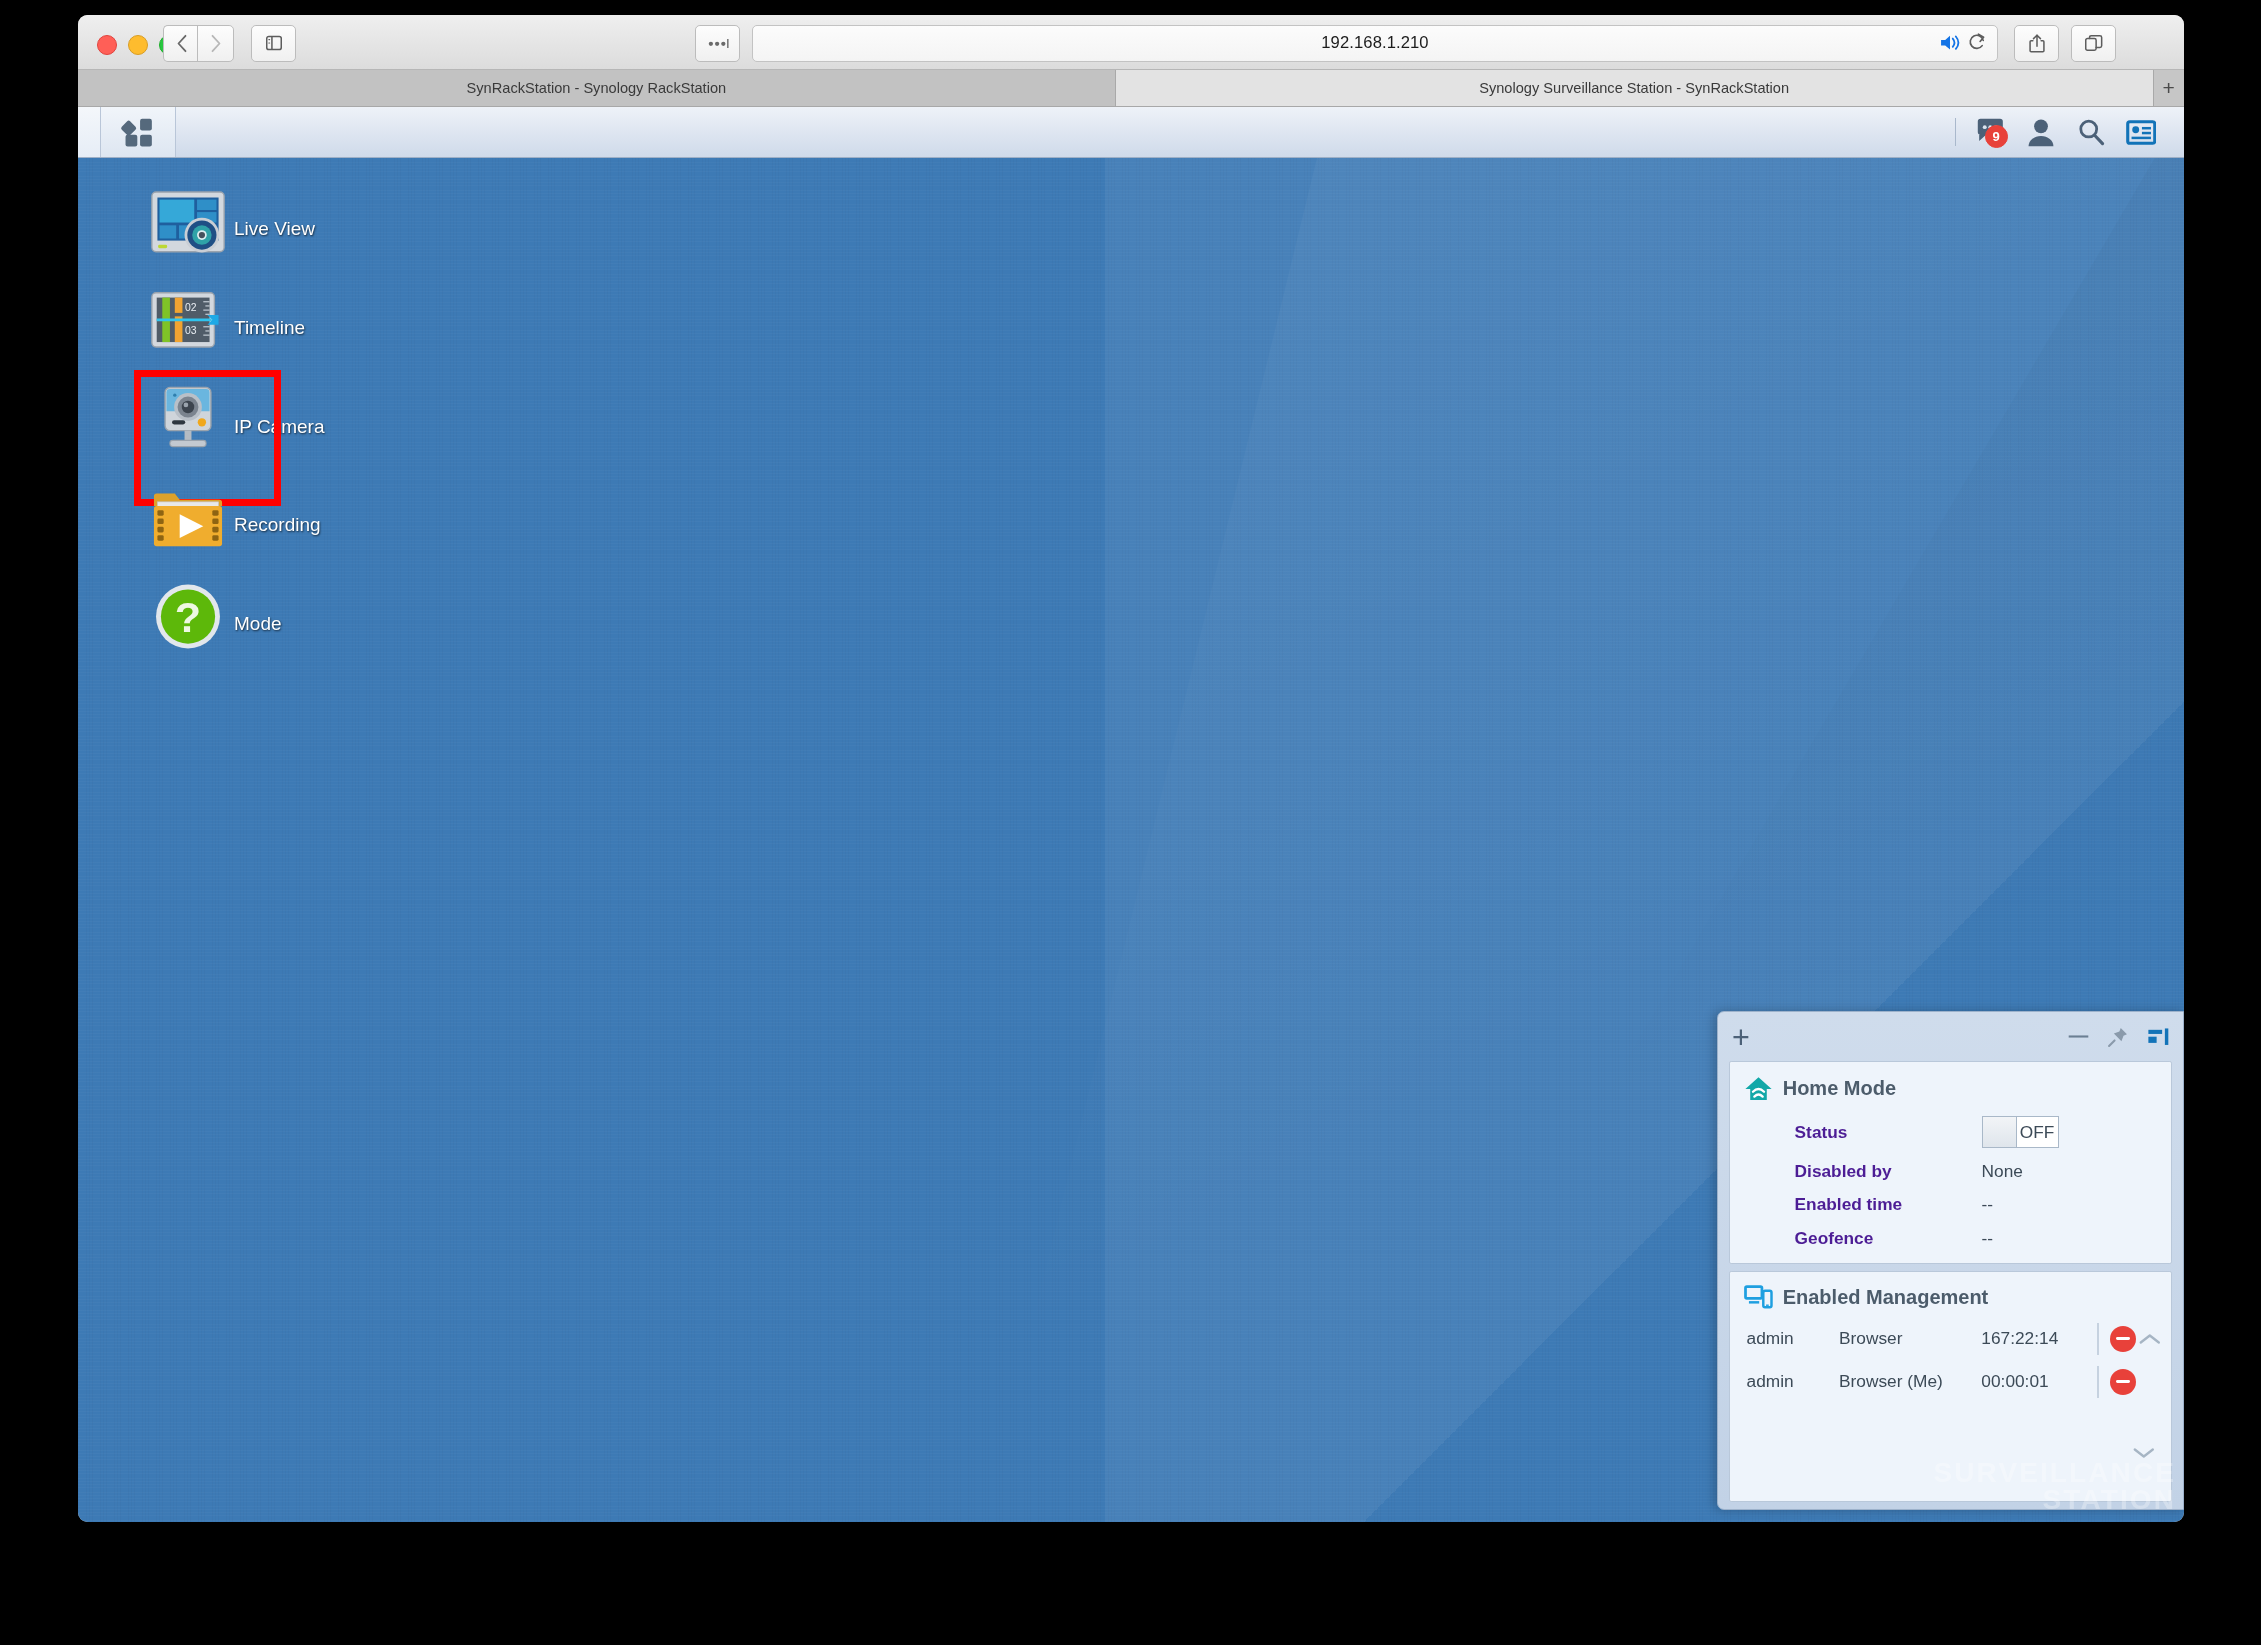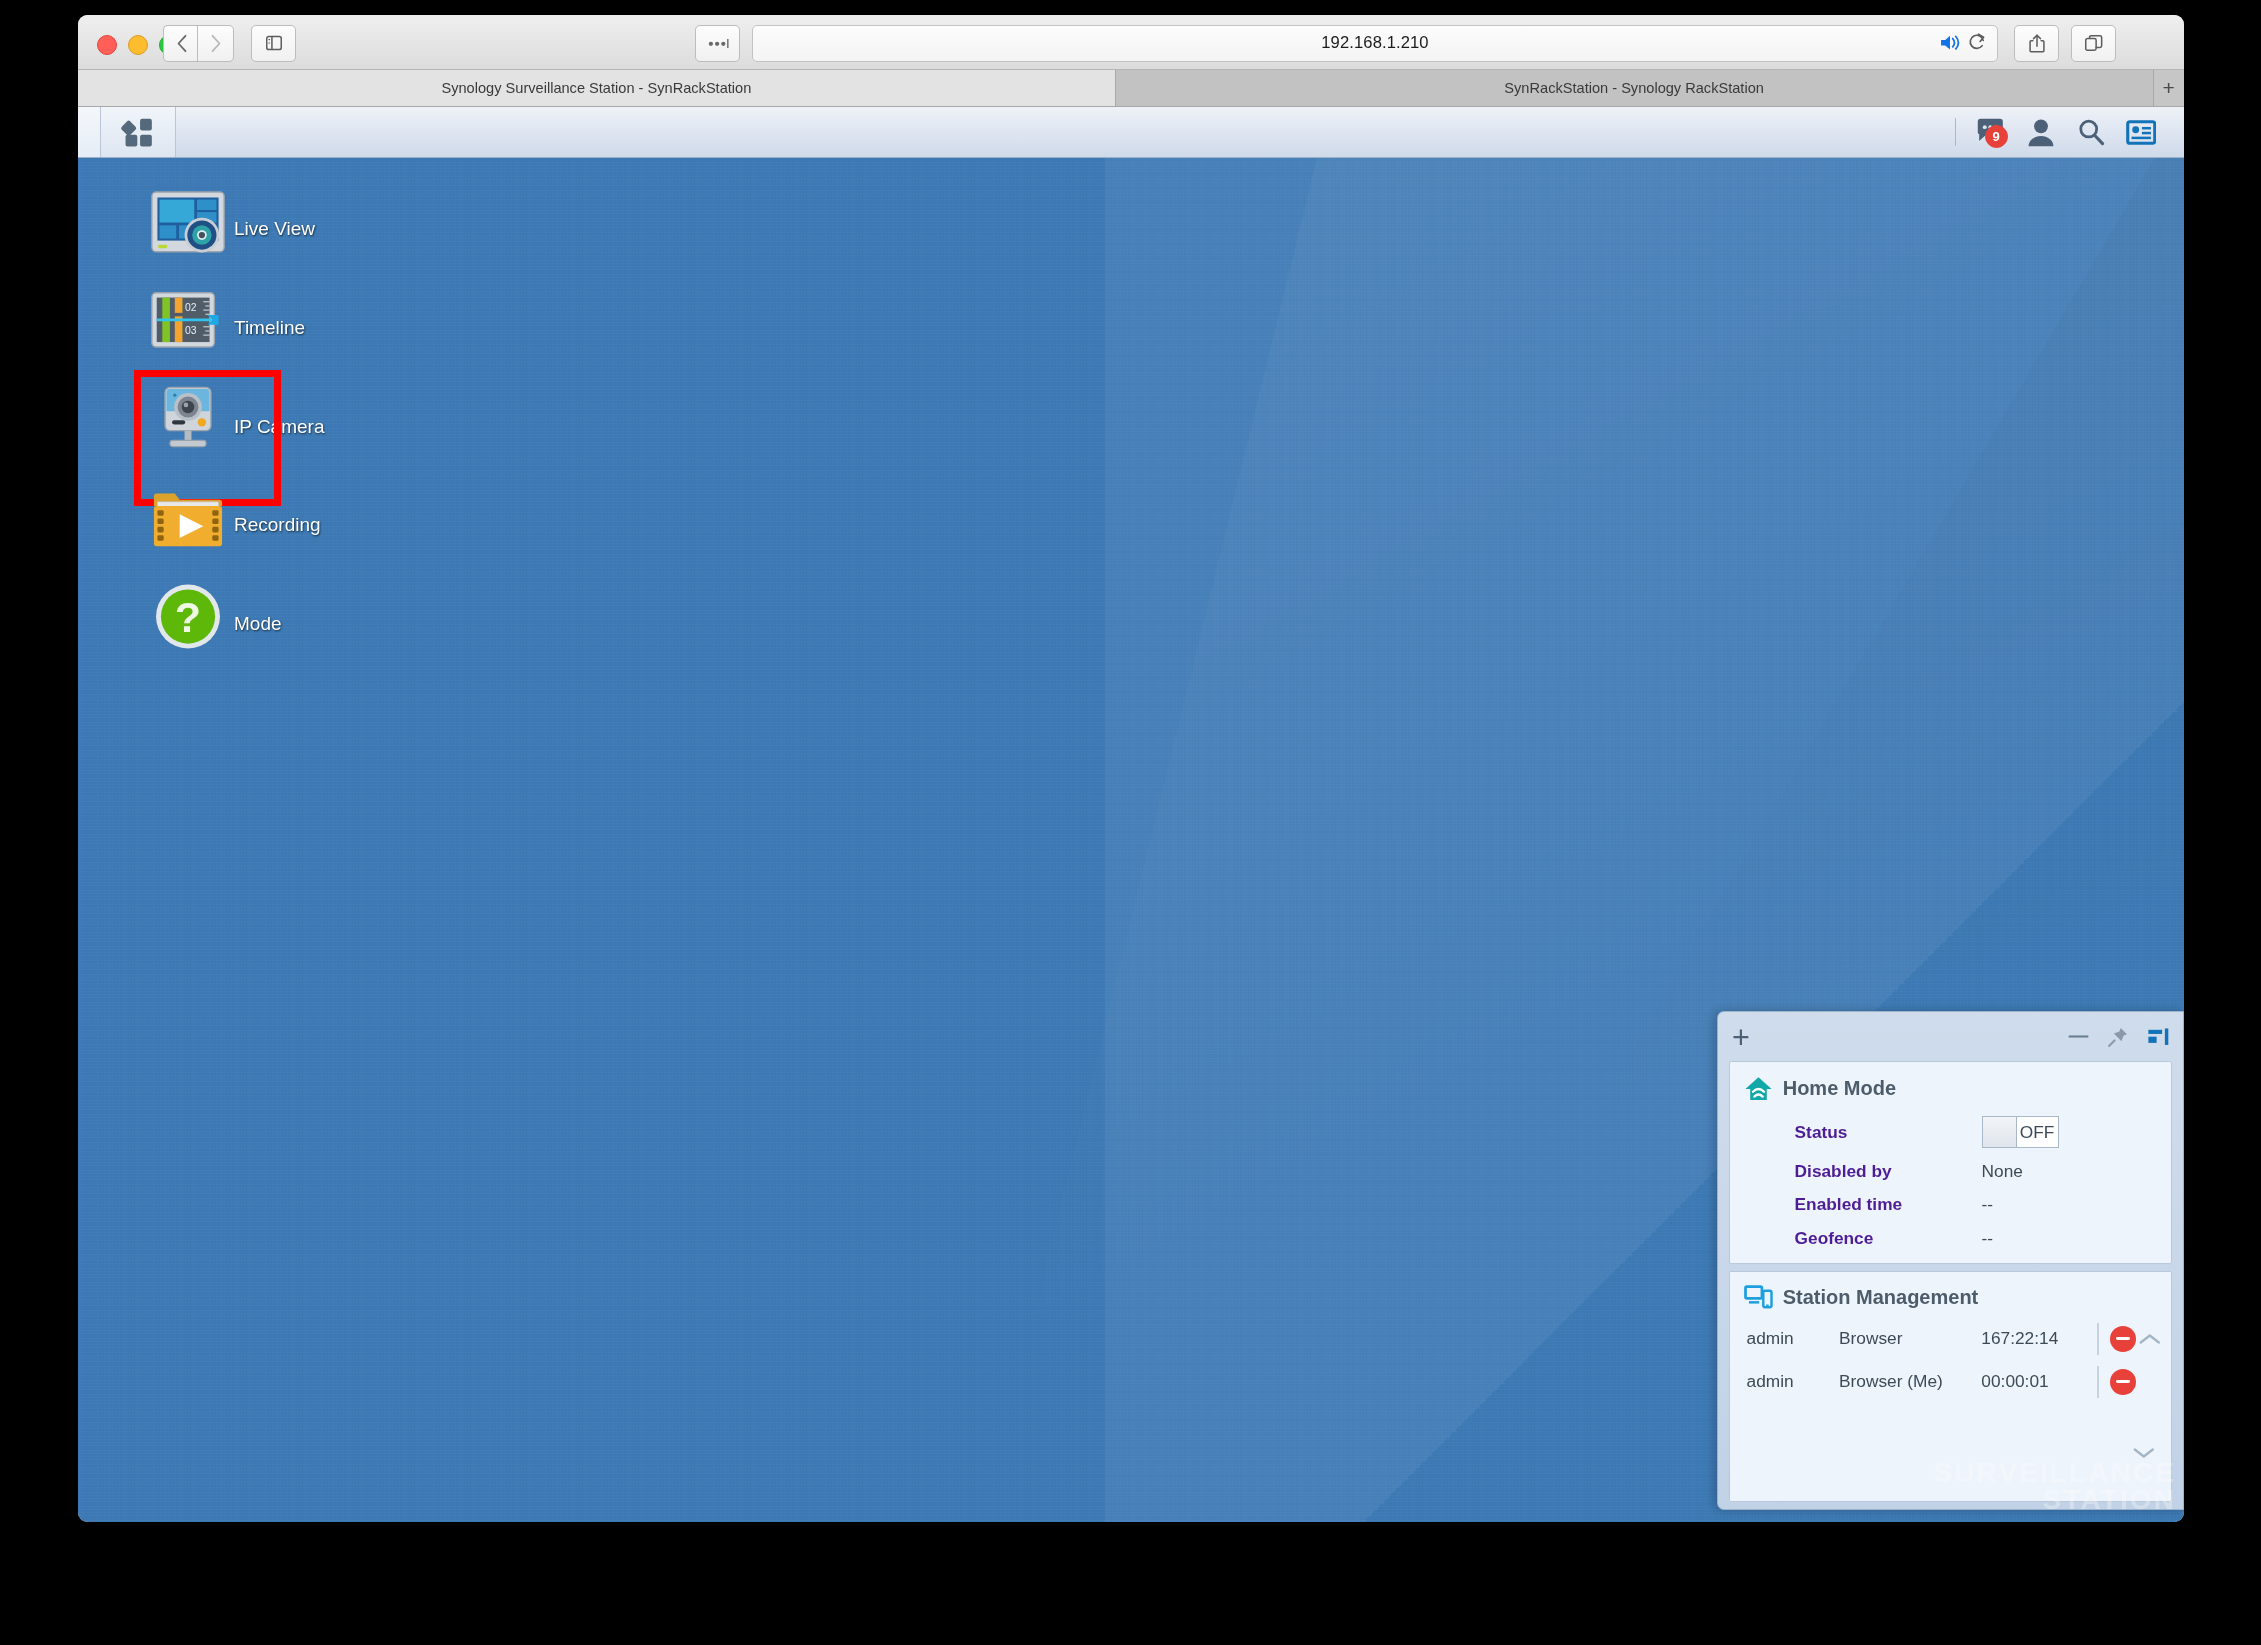--- a/index.html
+++ b/index.html
@@ -256,25 +256,25 @@
     </div>
     <div class="tbtn" id="tabs-btn">
       <svg width="19.4" height="19.4" viewBox="0 0 28 28">
         <rect x="2.5" y="6.5" width="15" height="17" rx="2.5" fill="none" stroke="#5d5d5d" stroke-width="2.2"></rect>
         <path d="M8 6.5 V5 a2.5 2.5 0 0 1 2.5 -2.5 H23 a2.5 2.5 0 0 1 2.5 2.5 V17 a2.5 2.5 0 0 1 -2.5 2.5 H17.5" fill="none" stroke="#5d5d5d" stroke-width="2.2" stroke-linecap="round"></path>
       </svg>
     </div>
   </div>
 
   <div class="tabbar">
+    <div class="tab inactive">
+      <span>SynRackStation - Synology RackStation</span>
+    </div>
     <div class="tab active">
       <span>Synology Surveillance Station - SynRackStation</span>
-    </div>
-    <div class="tab inactive">
-      <span>SynRackStation - Synology RackStation</span>
     </div>
     <div class="newtab">
       <span>+</span>
     </div>
   </div>
 
   <div class="page">
 
     <div class="taskbar">
       <div class="tb-spacer"></div>
@@ -491,21 +491,21 @@
         </div>
 
         <div class="w-card client-card">
           <div class="w-title">
             <svg width="29" height="26" viewBox="0 0 42 38">
               <rect x="2" y="4" width="24" height="17" rx="2" fill="none" stroke="#1e9fe0" stroke-width="4"></rect>
               <rect x="7" y="25" width="15" height="3.6" fill="#1e9fe0"></rect>
               <rect x="28" y="10" width="12" height="24" rx="2.5" fill="none" stroke="#1e9fe0" stroke-width="3.6"></rect>
               <rect x="32" y="30" width="4" height="2" fill="#1e9fe0"></rect>
             </svg>
-            <span>Station Management</span>
+            <span>Enabled Management</span>
           </div>
 
           <div class="c-row">
             <span class="u">admin</span>
             <span class="d">Browser</span>
             <span class="t">167:22:14</span>
             <span class="c-div"></span>
             <span class="kick"></span>
             <span class="chev">
               <svg width="23.6" height="14" viewBox="0 0 34 20">

